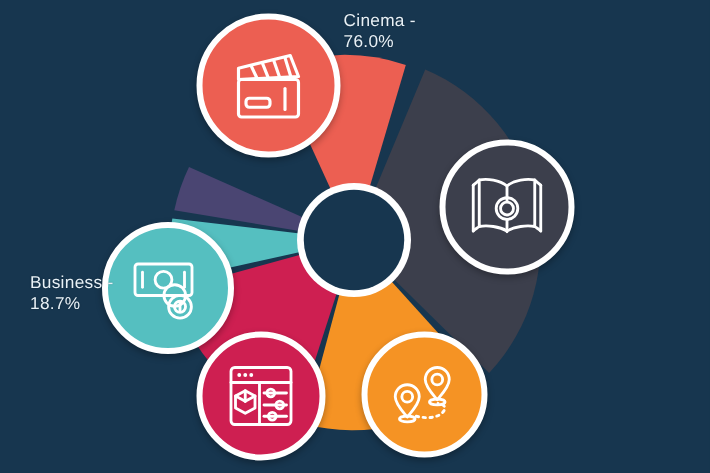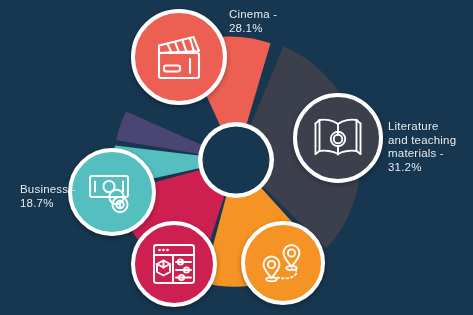--- a/index.html
+++ b/index.html
@@ -143,25 +143,21 @@
       <line x1="8" y1="11.5" x2="8" y2="21.5"></line>
       <line x1="36" y1="11.5" x2="36" y2="21.5"></line>
       <circle cx="29.5" cy="27" r="7.2"></circle>
       <circle cx="33" cy="34.5" r="7.6"></circle>
       <circle cx="33" cy="34.5" r="3.7"></circle>
       <line x1="33" y1="31.6" x2="33" y2="37.4"></line>
     </svg>
   </div>
 
   <div class="label" style="left:229px;top:8px;">Cinema -
-28.1%</div>
+76.0%</div>
 
-  <div class="label" style="left:388px;top:120px;">Literature
-and teaching
-materials -
-31.2%</div>
 
 
 
   <div class="label" style="left:20px;top:183px;">Business -
 18.7%</div>
 
 </div>
 
 </body></html>

